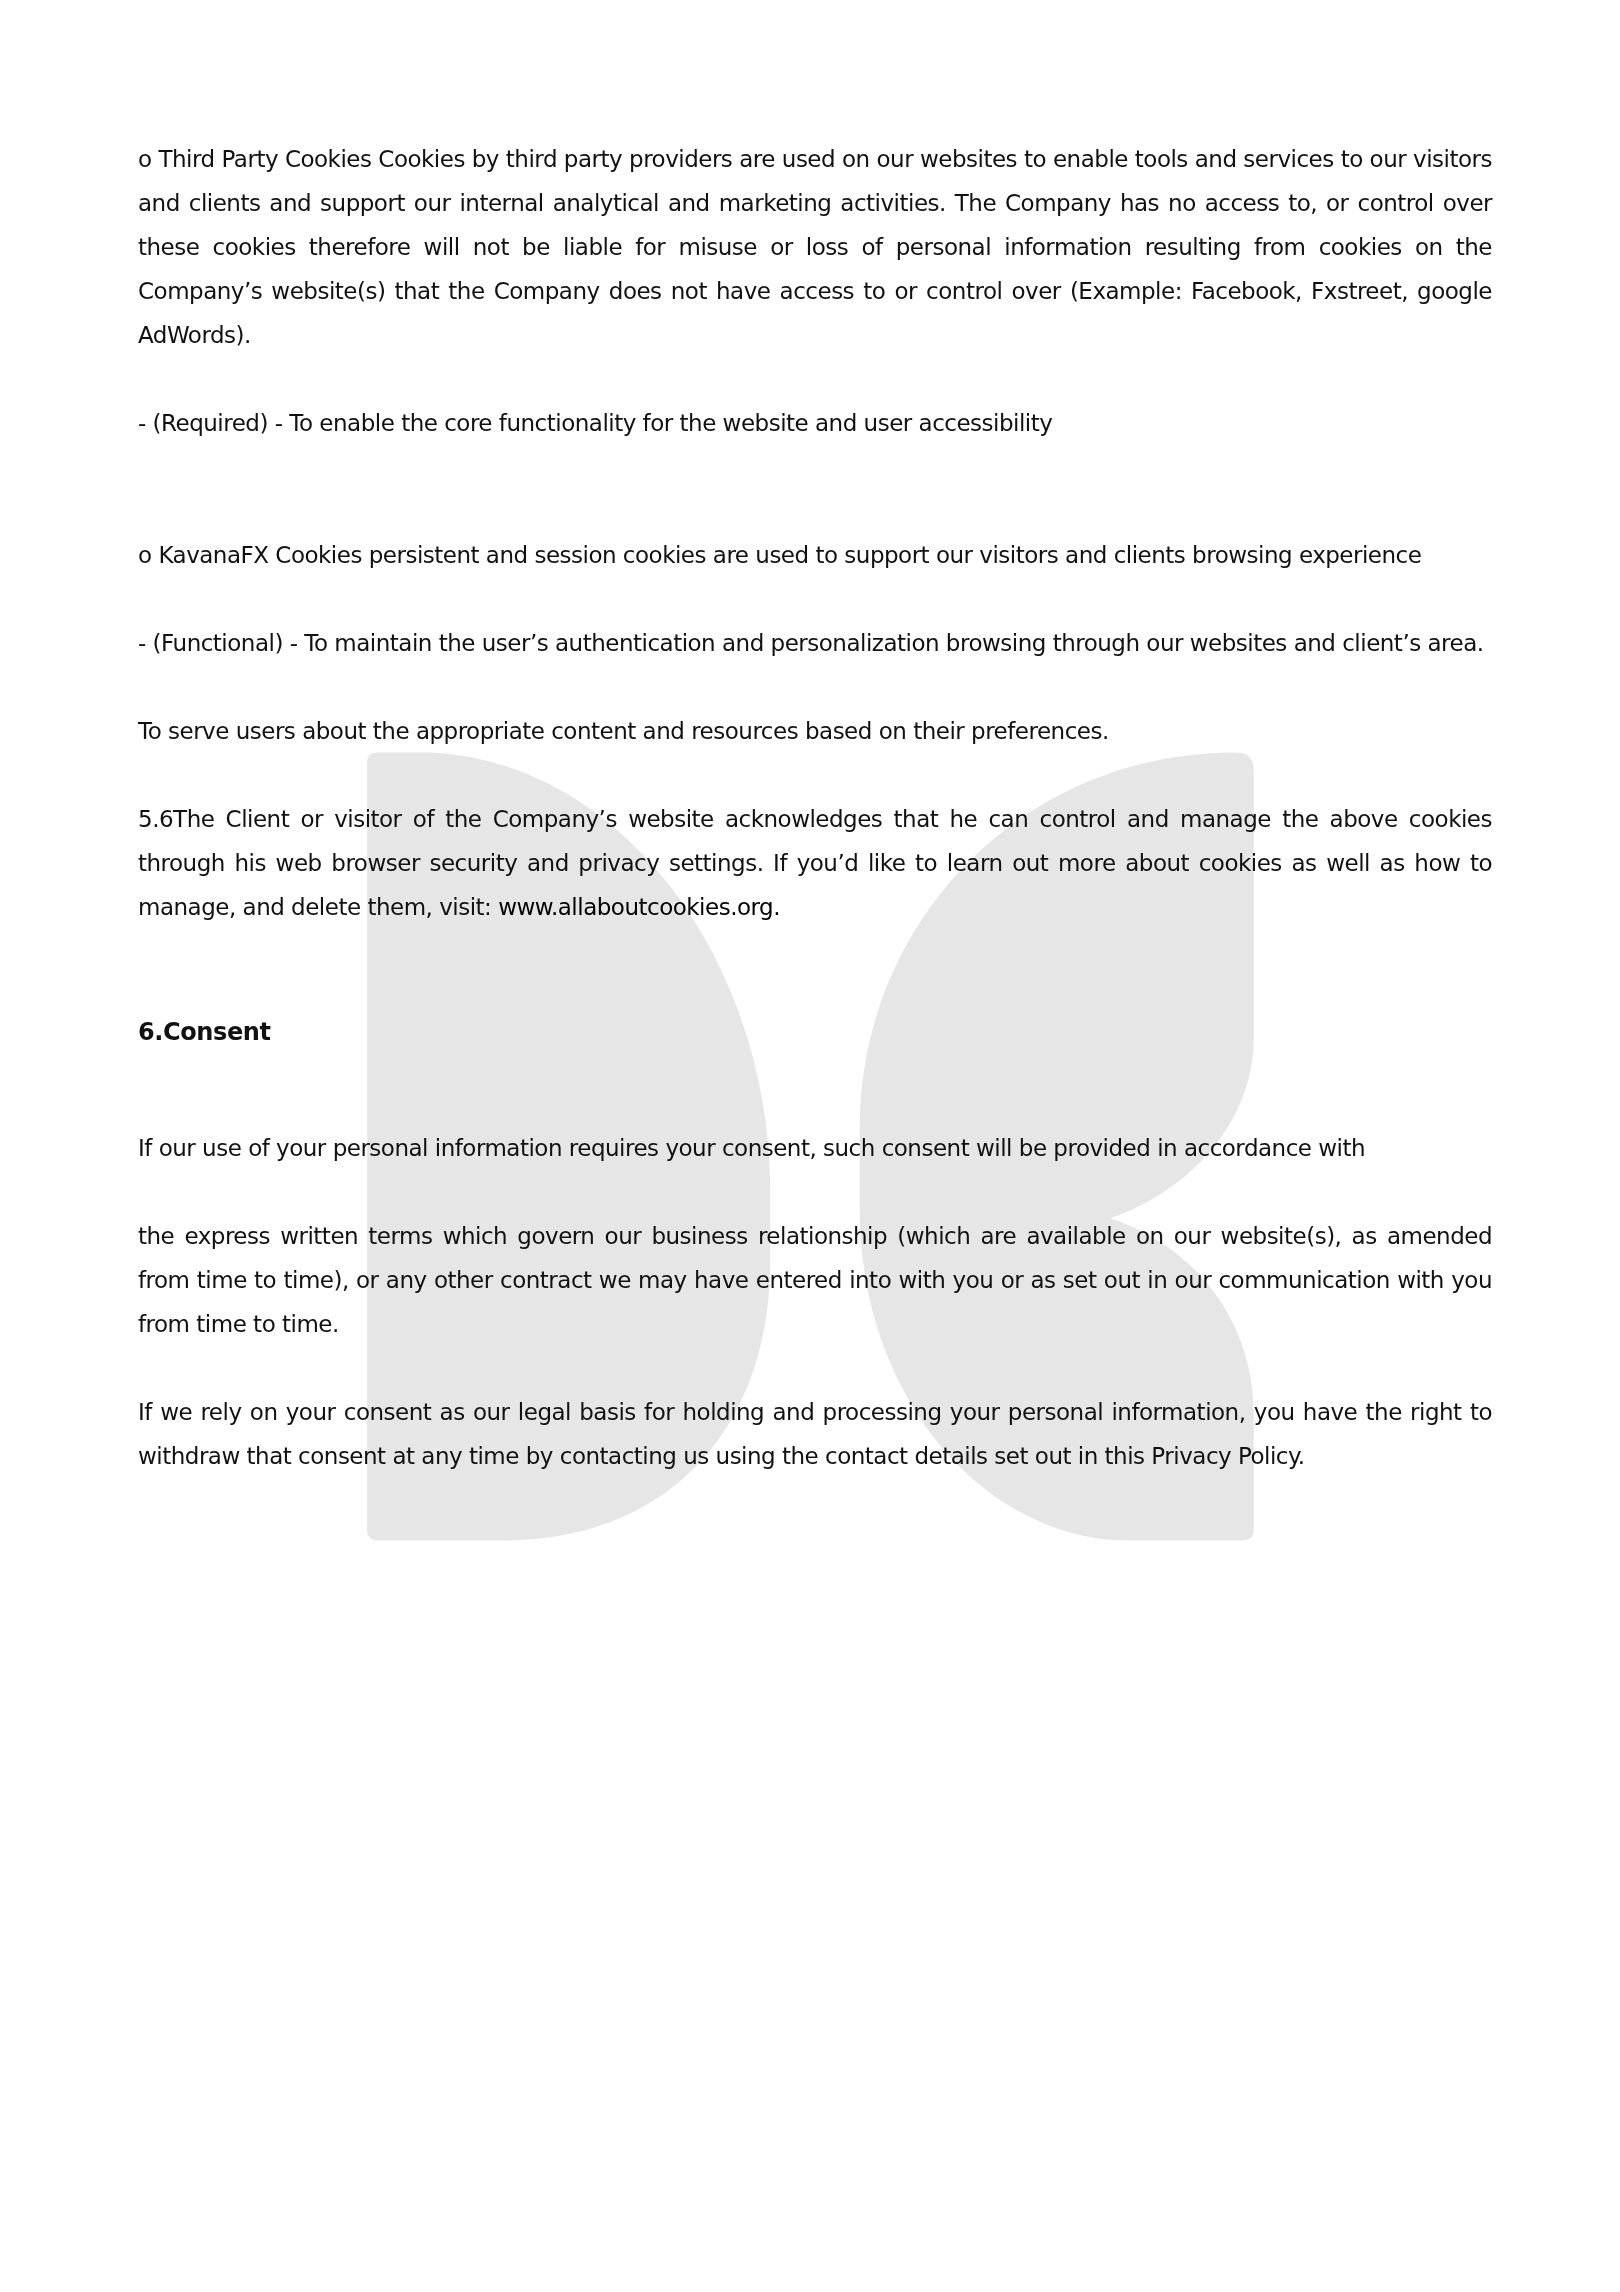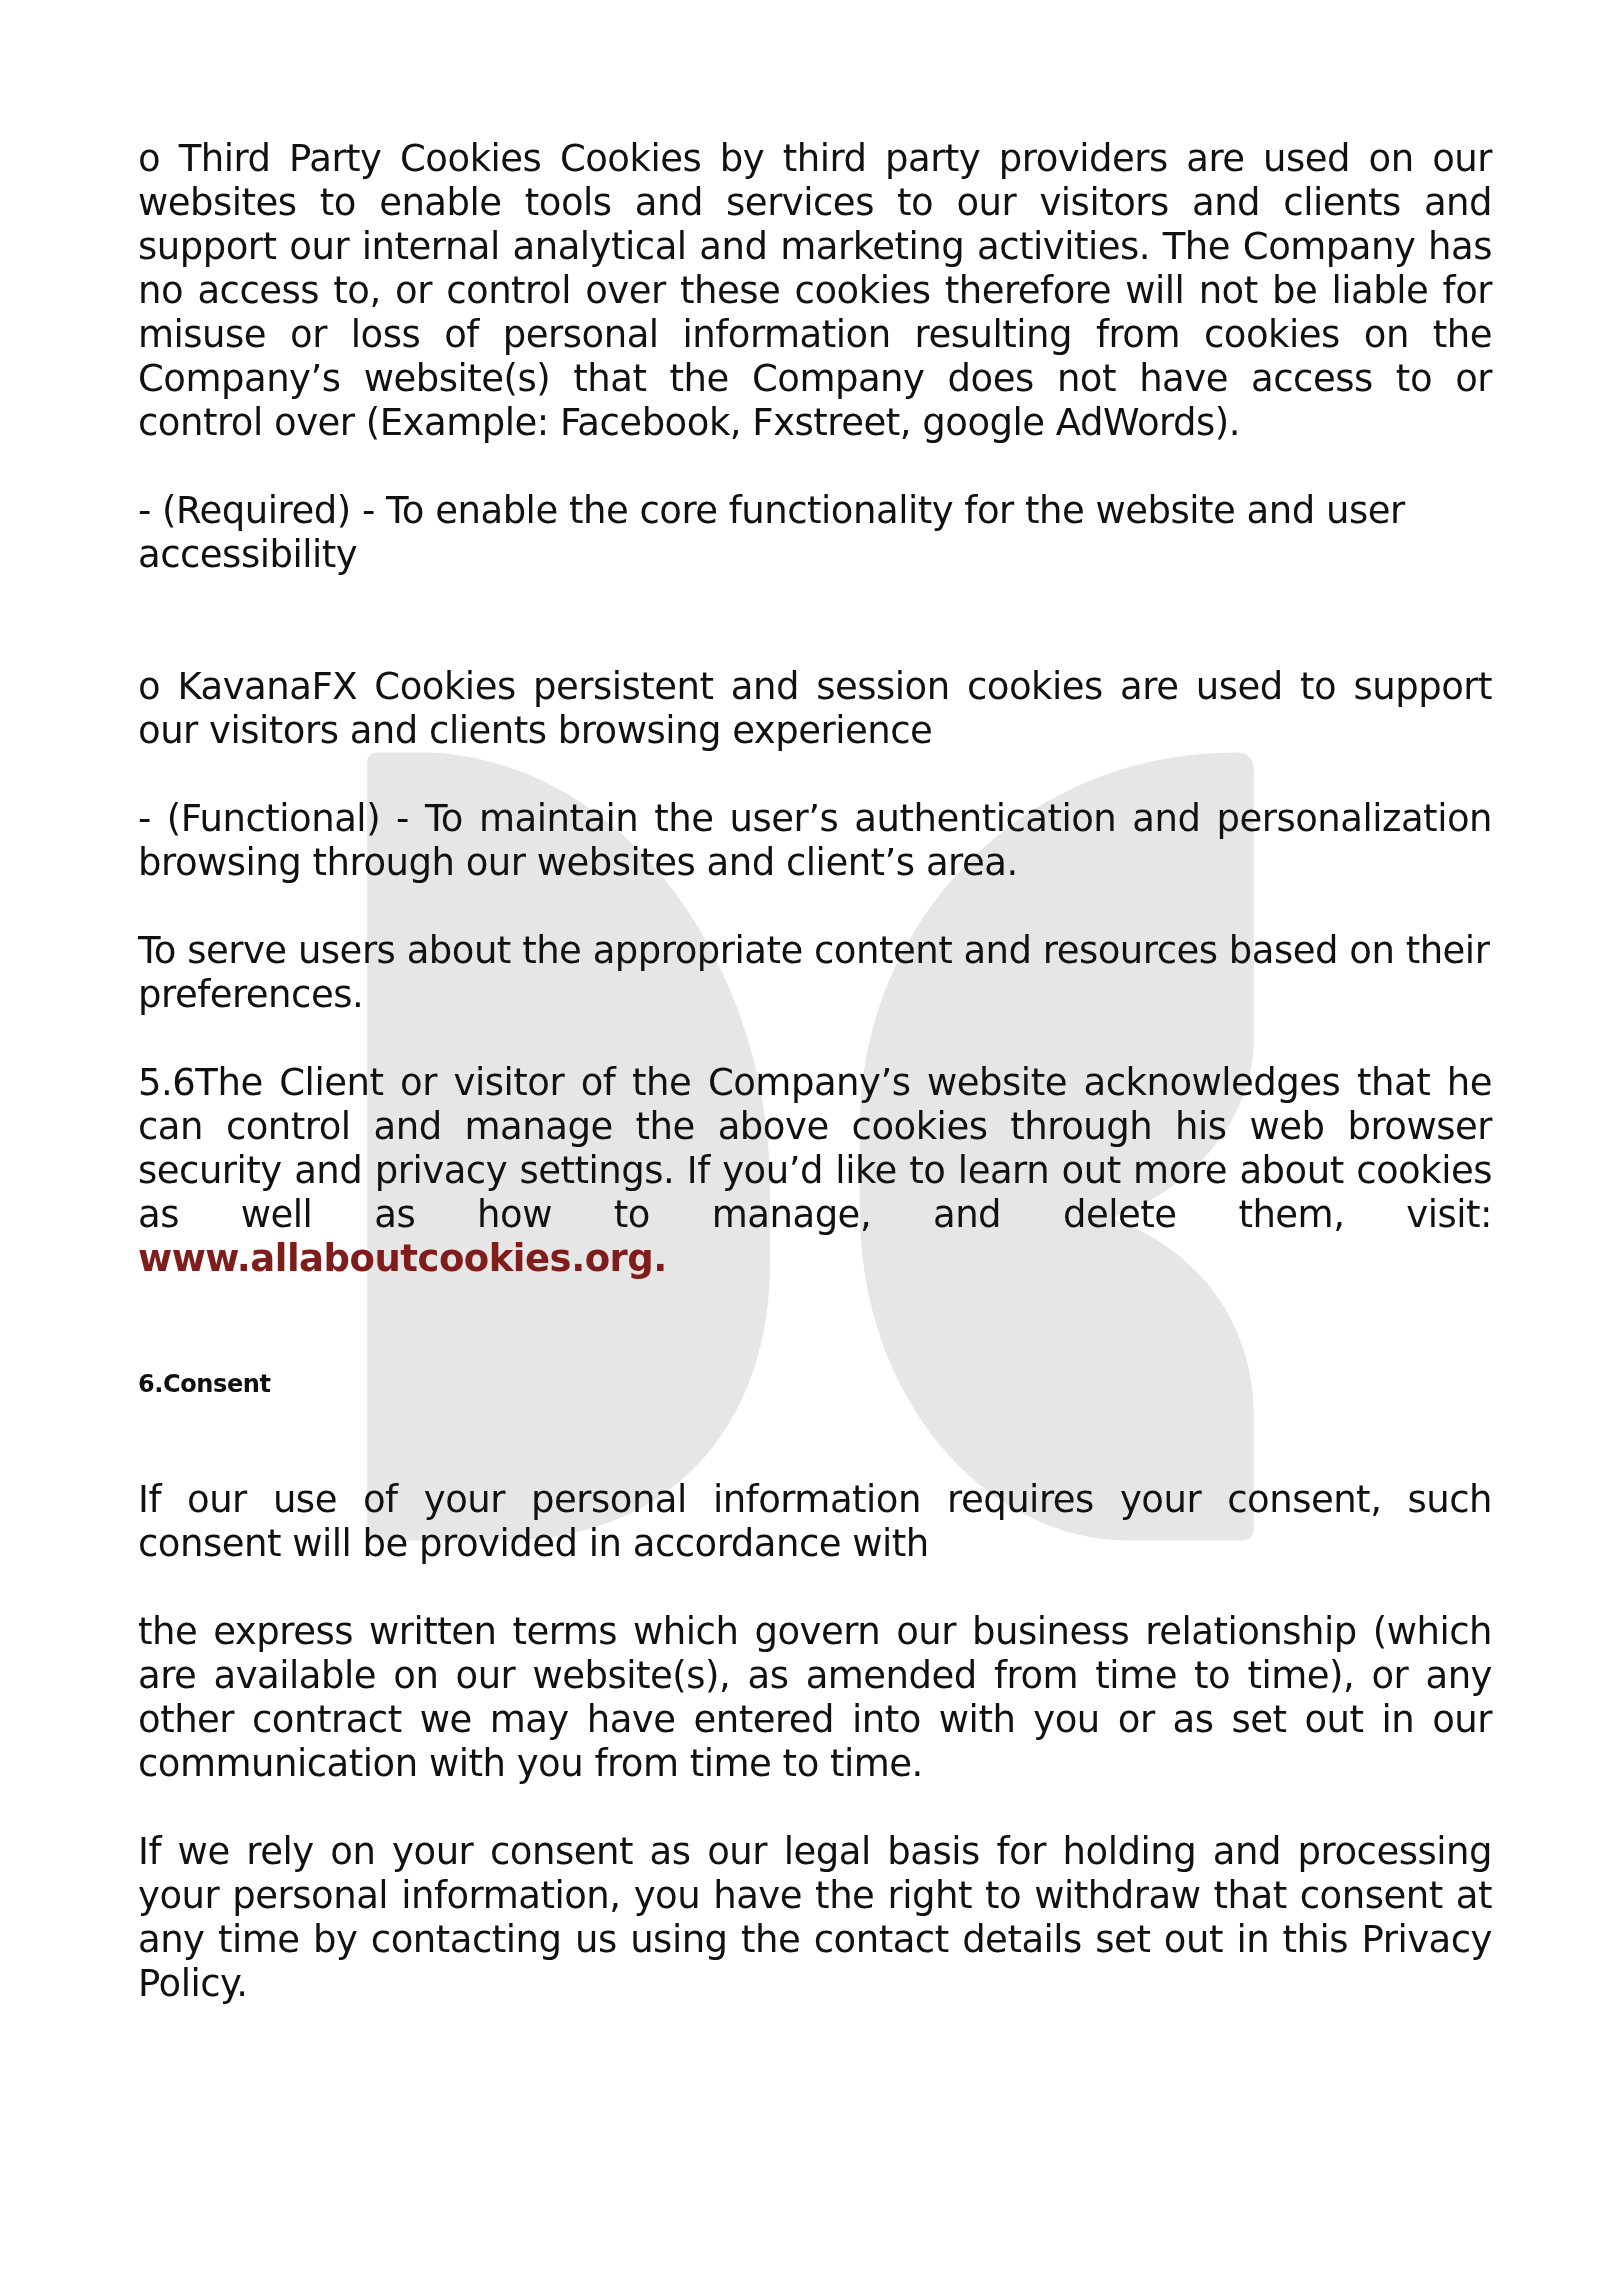--- a/index.html
+++ b/index.html
@@ -25,38 +25,38 @@
       pointer-events: none;
     }
     .content {
       position: absolute;
       left: 138px;
       top: 137px;
       width: 1354px;
       z-index: 1;
     }
     .para {
-      font-size: 37px;
+      font-size: 23px;
       line-height: 44px;
       margin: 0;
       text-align: justify;
       letter-spacing: -0.5px;
       word-spacing: 0px;
     }
     .para.nojust { text-align: left; }
     .gap-lg { margin-top: 88px; }
     .gap-md { margin-top: 44px; }
     .heading {
       font-size: 24px;
       font-weight: bold;
       line-height: 44px;
       margin: 0;
       letter-spacing: -0.4px;
     }
-    .link { color: #7f1d1d; text-decoration: none; font-weight: bold; }
+    .link { color: #000000; text-decoration: none; }
   </style>
 </head>
 <body>
 
 <svg class="watermark" viewBox="0 0 1809 2560" xmlns="http://www.w3.org/2000/svg">
 
   <path d="M 420 840
            Q 410 840 410 852
            L 410 1708
            Q 410 1720 422 1720

